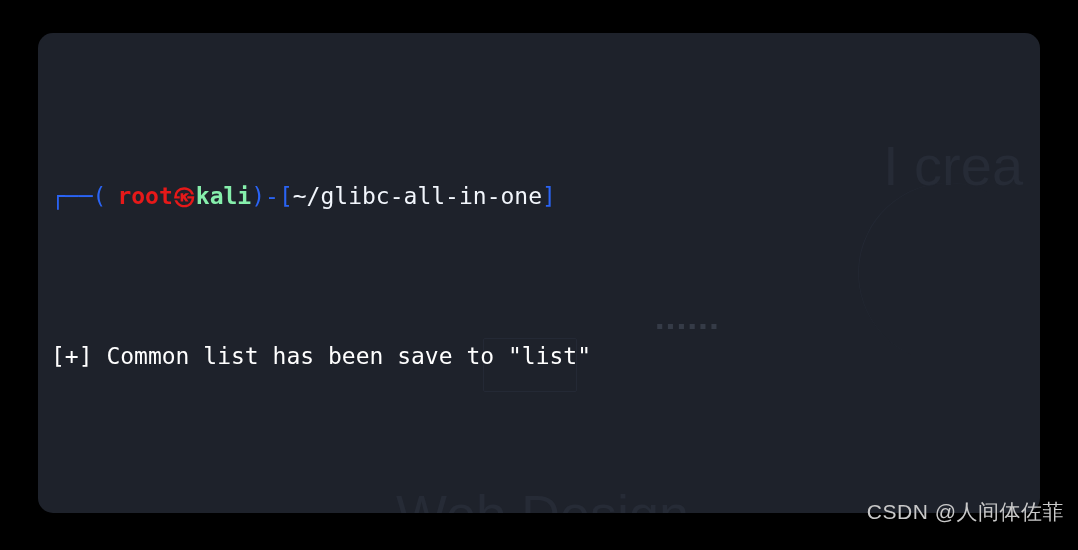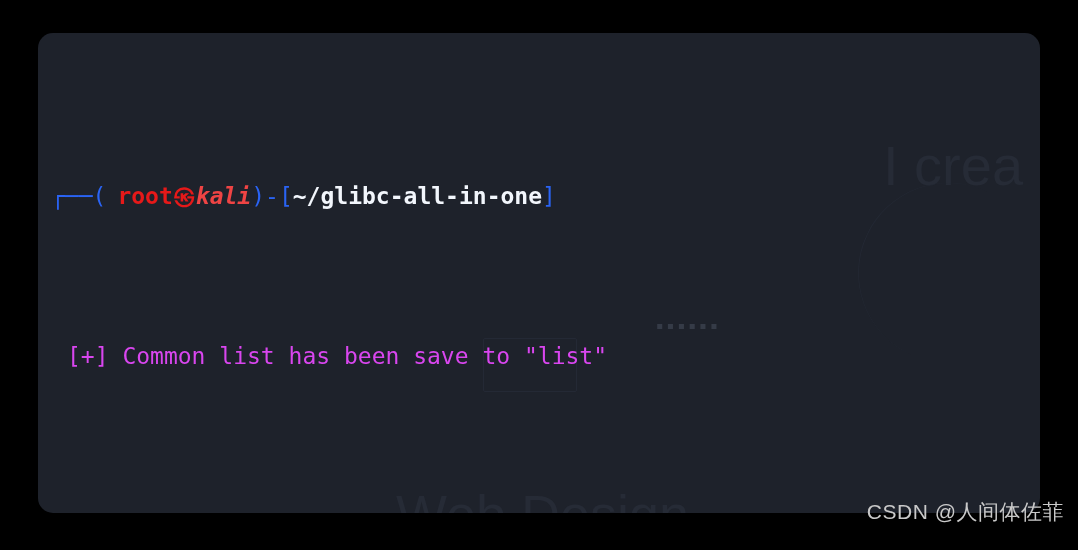--- a/index.html
+++ b/index.html
@@ -74,30 +74,30 @@
     white-space: pre;
   }
 
   .line { height: 32px; }
 
   
   .seg-frame   { color: #2a64f5; font-weight: bold; }
   .seg-paren   { color: #2a64f5; }
   .seg-user    { color: #e61919; font-weight: bold; margin-left: 11px; }
   .seg-glyph   { color: #e61919; font-weight: bold; }
-  .seg-host    { color: #ef4444; font-weight: bold; font-style: italic; }
+  .seg-host    { color: #86efac; font-weight: bold; }
   .seg-dash    { color: #2a64f5; }
   .seg-bracket { color: #2a64f5; }
-  .seg-path    { color: #f2f6fc; font-weight: bold; }
+  .seg-path    { color: #f2f6fc; font-weight: normal; }
   .seg-hash    { color: #e61919; font-weight: bold; }
 
   .cmd-prog { color: #4e9ca8; }
   .cmd-arg  { color: #f2f6fc; font-weight: bold; }
 
-  .out-text { color: #d946ef; margin-left: 16px; }
+  .out-text { color: #ffffff; }
 
   
   #csdn-watermark {
     position: absolute;
     right: 14px;
     bottom: 24px;
     color: #c9c9c9;
     font-family: "Liberation Sans", sans-serif;
     font-size: 21px;
     letter-spacing: 0.5px;

